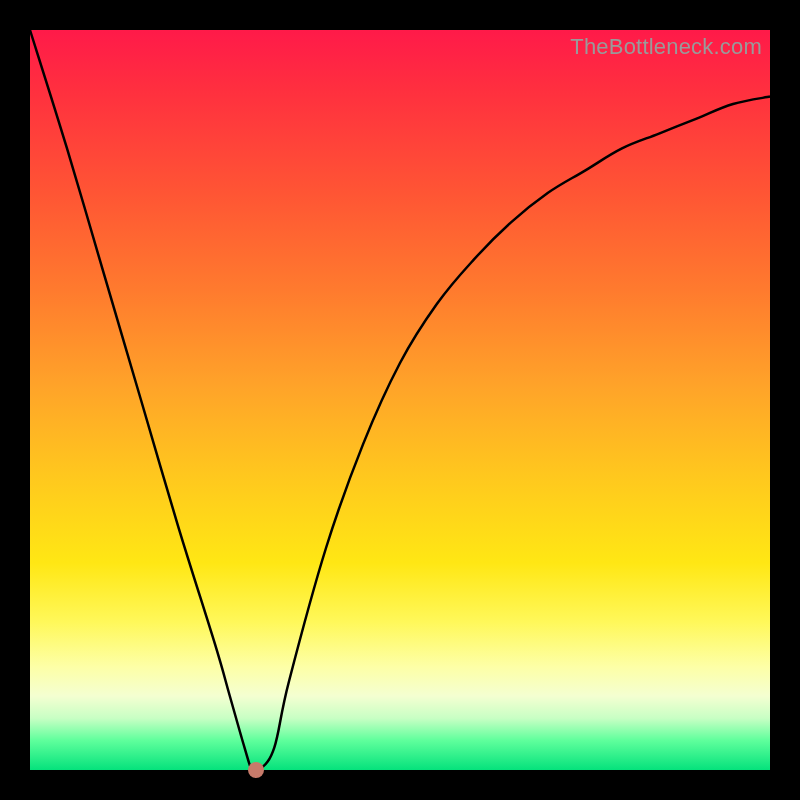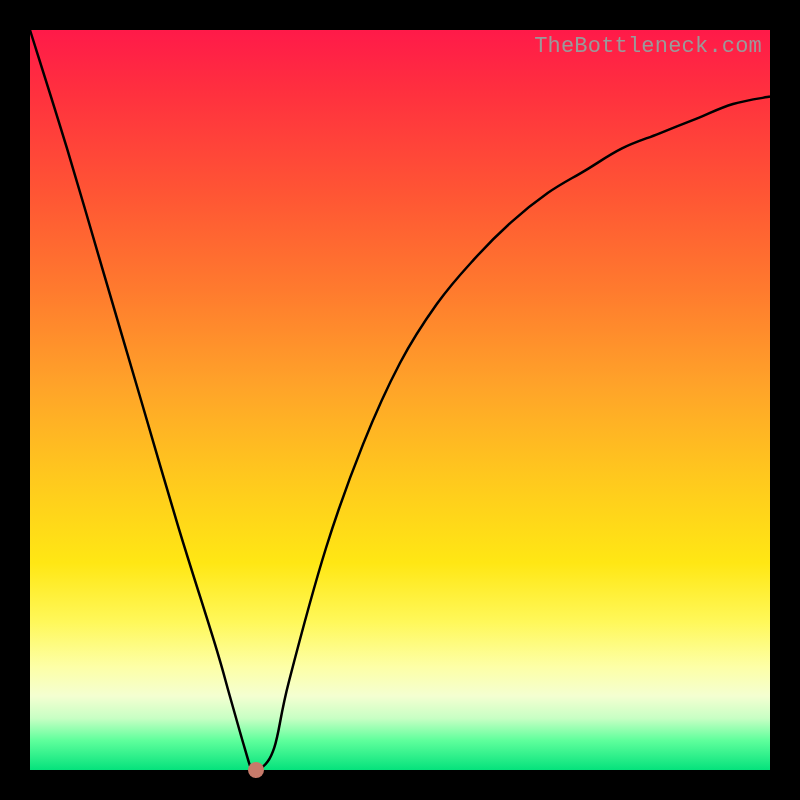--- a/index.html
+++ b/index.html
@@ -31,21 +31,20 @@
       #ff7a2e 35%,
       #ffa329 48%,
       #ffc71e 60%,
       #ffe714 72%,
       #fff85a 80%,
       #fdffa6 86%,
       #f4ffd1 90%,
       #c8ffc4 93%,
       #5fff9c 96%,
       #05e27c 100%);
-    font-family: Liberation Mono, monospace;
   }
   .watermark {
     position: absolute;
     top: 4px;
     right: 8px;
     color: #9a9a9a;
     font-size: 22px;
     font-weight: 500;
     letter-spacing: 0.2px;
     user-select: none;

